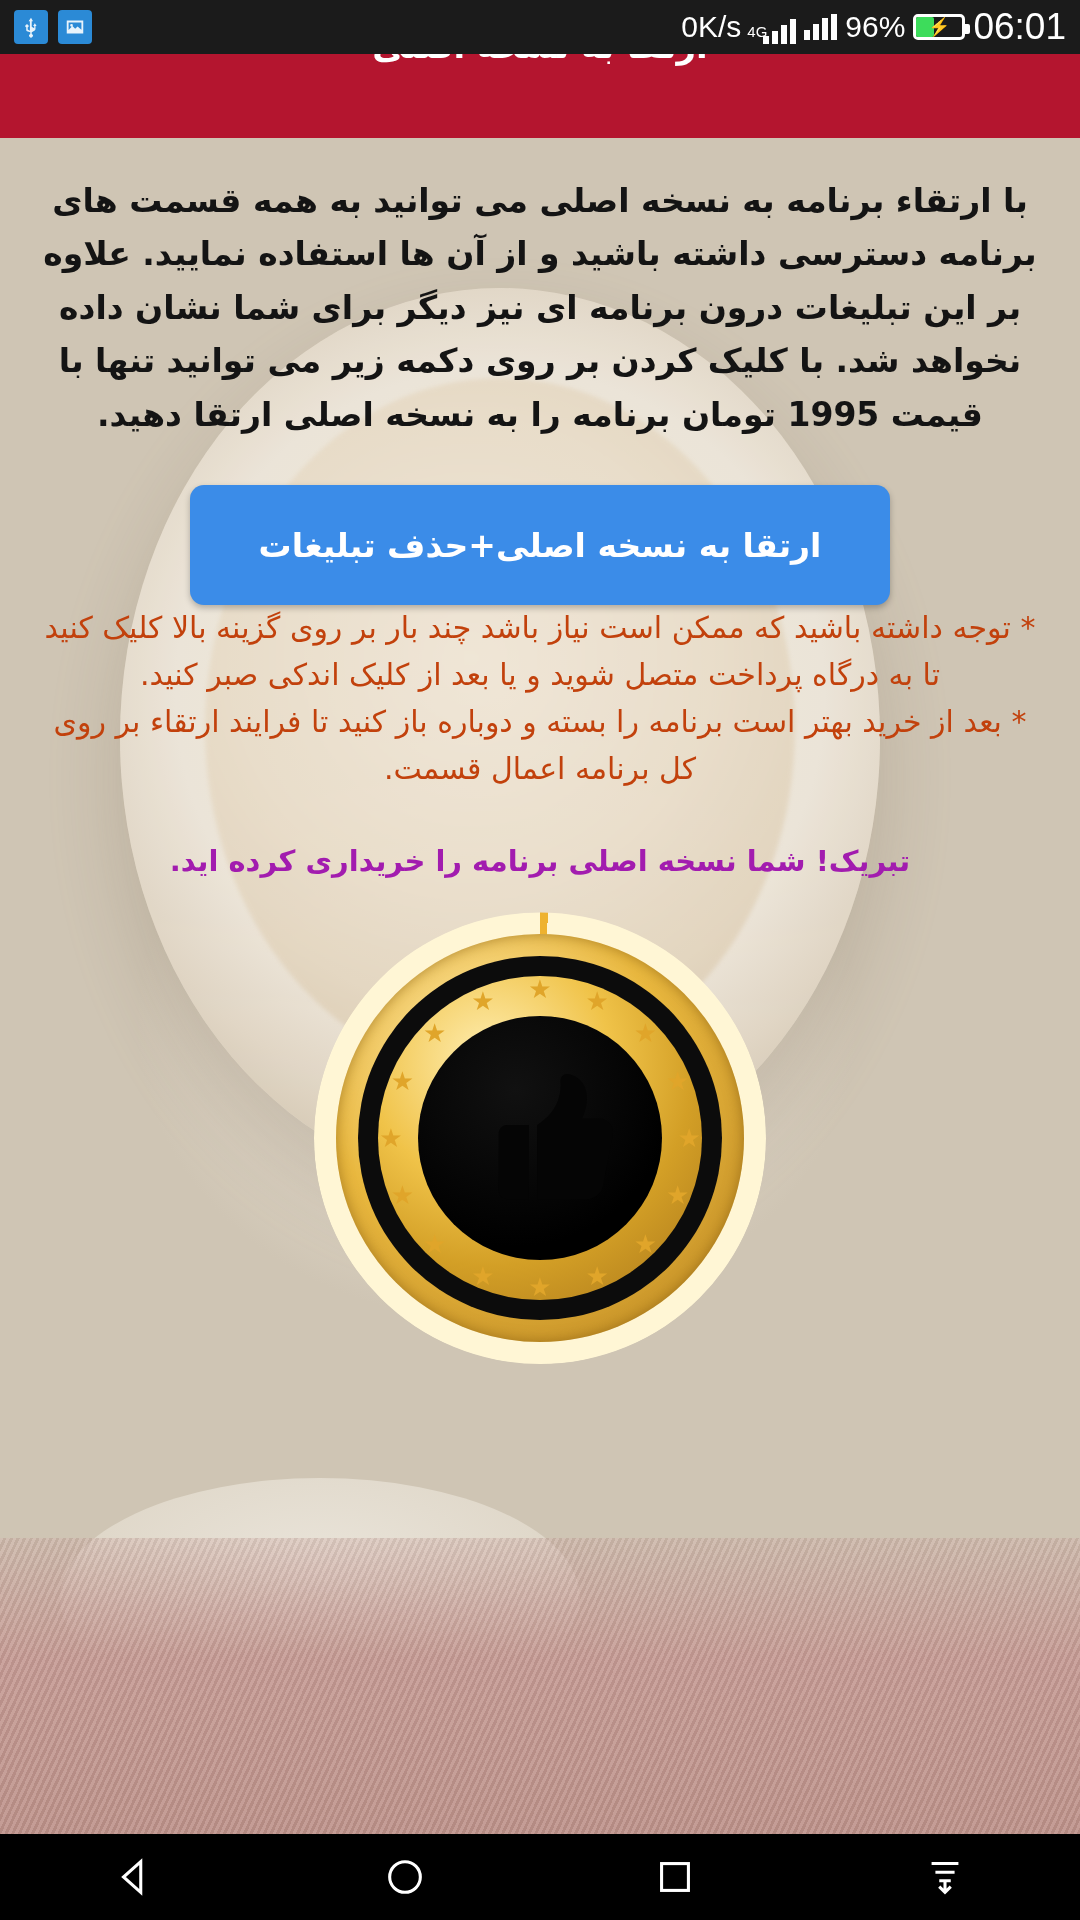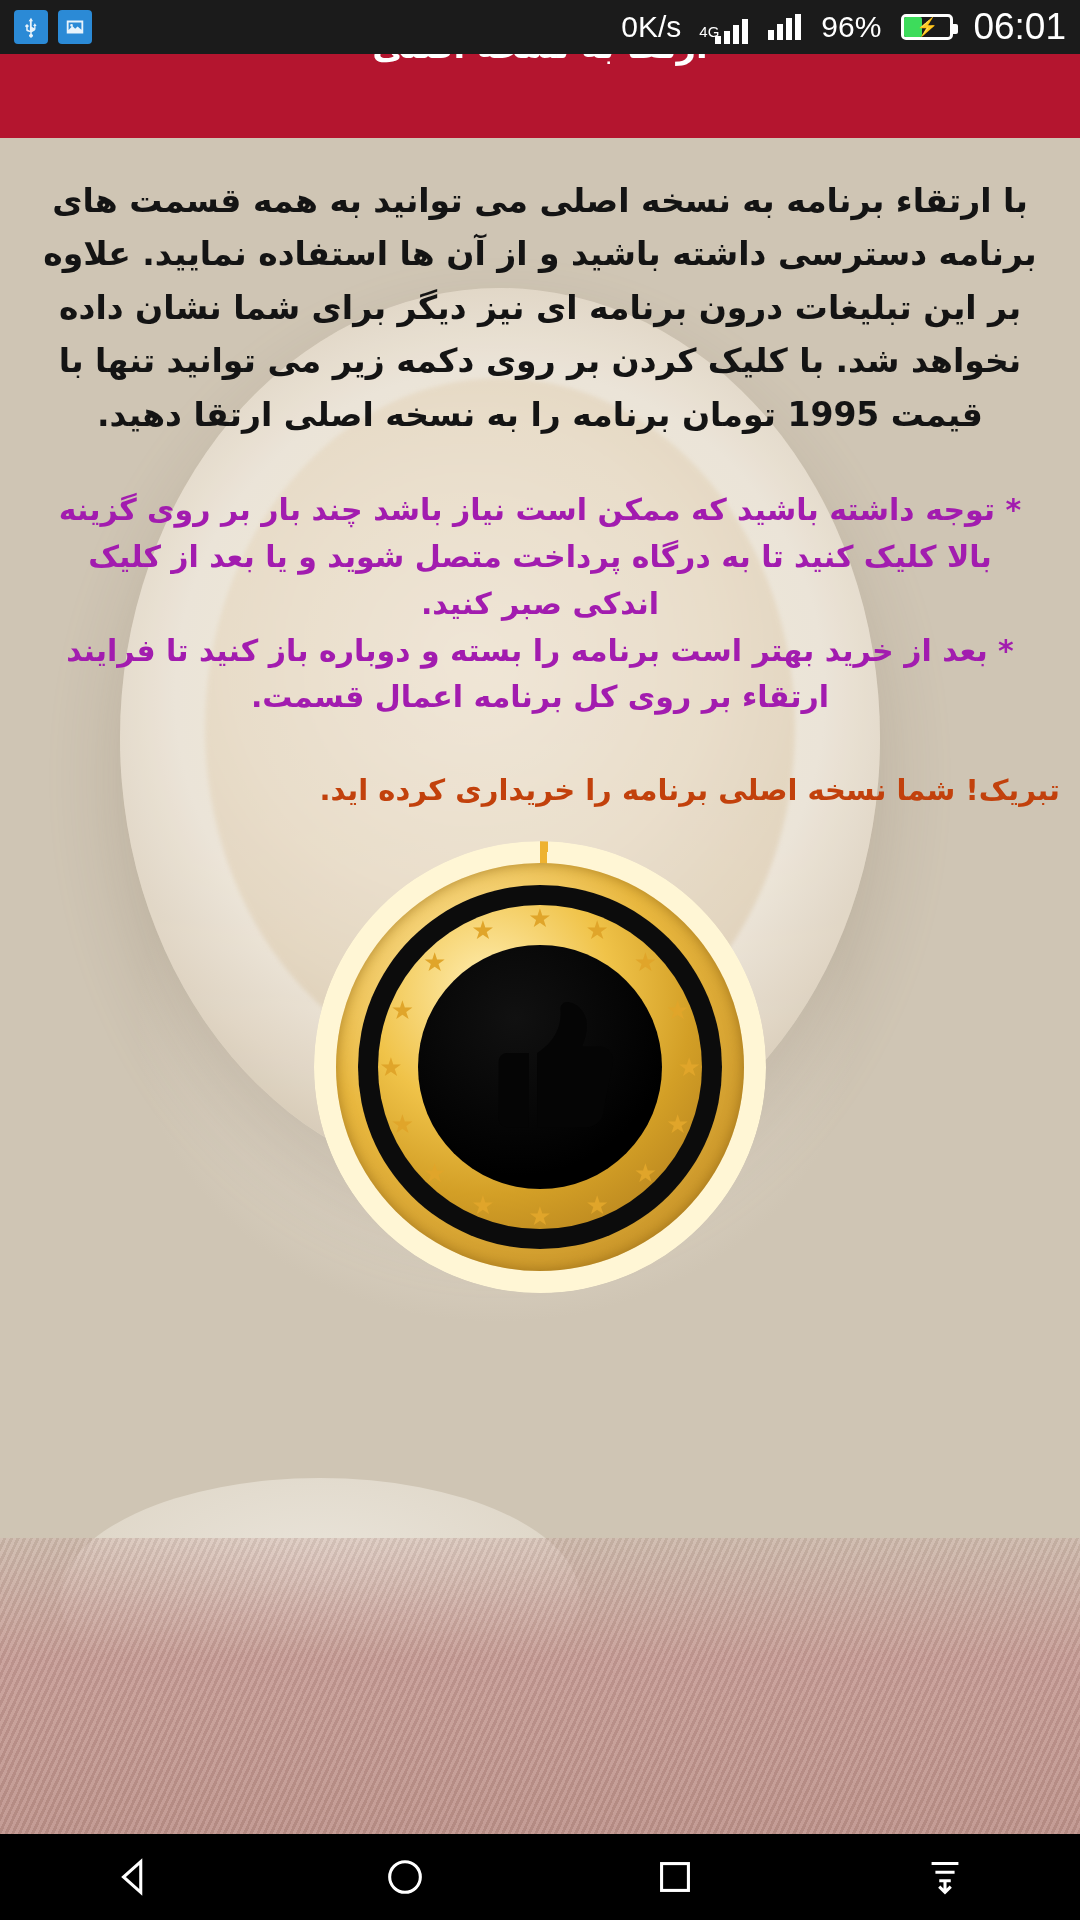--- a/index.html
+++ b/index.html
@@ -19,21 +19,21 @@
   }
   .sb-left { display:flex; align-items:center; gap:10px; }
   .sb-icon {
     width:34px; height:34px; border-radius:4px;
     display:flex; align-items:center; justify-content:center;
     font-size:20px; line-height:1;
   }
   .sb-icon.usb { background:#2b8ad6; color:#e8f3fb; }
   .sb-icon.img { background:#2b8ad6; color:#e8f3fb; }
   .sb-right {
-    margin-left:auto; display:flex; align-items:center; gap:20px;
+    margin-left:auto; display:flex; align-items:center; gap:8px;
     font-size:30px; font-family:"Liberation Sans", sans-serif; letter-spacing:0;
   }
   .net-rate { font-size:30px; }
   .sig-wrap { position:relative; display:flex; align-items:flex-end; height:34px; }
   .sig-wrap .gtag {
     position:absolute; top:-4px; left:-2px; font-size:15px; line-height:1;
     font-family:"Liberation Sans", sans-serif;
     margin-top:18px;
   }
   .bars { display:flex; align-items:flex-end; gap:3px; height:26px; margin-left:14px; }
@@ -134,30 +134,30 @@
     width:700px; height:120px;
     background:#3b8ce8; color:#fff;
     border:none; border-radius:14px;
     font-size:33px; font-weight:bold;
     font-family:"DejaVu Sans", sans-serif;
     direction:rtl; cursor:pointer;
     box-shadow:0 3px 6px rgba(0,0,0,.25);
   }
 
   .notes {
-    margin-top:46px; padding:0 22px;
-    color:#a21caf; font-weight:bold; font-size:30px; line-height:1.56;
+    padding:0 22px;
+    color:#c2410c; font-weight:normal; font-size:30px; line-height:1.56;
     text-align:center;
   }
   .notes p { margin:0; }
   .notes p.nsp { margin-top:0; }
 
   .congrats {
-    margin-top:52px; text-align:right;
-    color:#c2410c; font-weight:bold; font-size:29px;
+    margin-top:52px; text-align:center;
+    color:#a21caf; font-weight:bold; font-size:29px;
   }
 
   .badge-wrap { margin-top:34px; display:flex; justify-content:center; }
   .badge {
     position:relative; width:452px; height:452px; border-radius:50%;
     background:
       radial-gradient(circle at 50% 50%, #ffffff 0 49%, rgba(255,255,255,0) 50%);
   }
   .badge .starring {
     position:absolute; inset:0; border-radius:50%;
@@ -262,20 +262,21 @@
       <div class="cup"></div>
       <div class="foam"></div>
       <div class="saucer"></div>
       <div class="cloth"></div>
     </div>
 
     <div class="scroll">
 
       <div class="para">با ارتقاء برنامه به نسخه اصلی می توانید به همه قسمت های برنامه دسترسی داشته باشید و از آن ها استفاده نمایید. علاوه بر این تبلیغات درون برنامه ای نیز دیگر برای شما نشان داده نخواهد شد. با کلیک کردن بر روی دکمه زیر می توانید تنها با قیمت 1995 تومان برنامه را به نسخه اصلی ارتقا دهید.</div>
 
+      <button class="cta">ارتقا به نسخه اصلی+حذف تبلیغات</button>
 
       <div class="notes">
         <p>* توجه داشته باشید که ممکن است نیاز باشد چند بار بر روی گزینه بالا کلیک کنید تا به درگاه پرداخت متصل شوید و یا بعد از کلیک اندکی صبر کنید.</p>
         <p class="nsp">* بعد از خرید بهتر است برنامه را بسته و دوباره باز کنید تا فرایند ارتقاء بر روی کل برنامه اعمال قسمت.</p>
       </div>
 
       <div class="congrats">تبریک! شما نسخه اصلی برنامه را خریداری کرده اید.</div>
 
       <div class="badge-wrap">
         <div class="badge">

